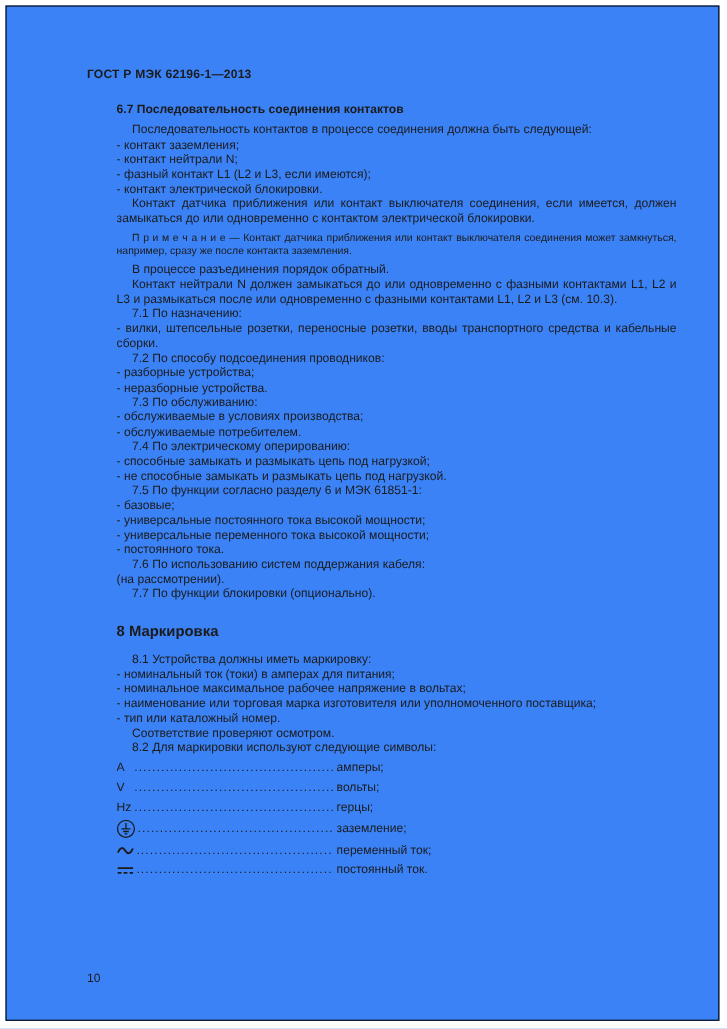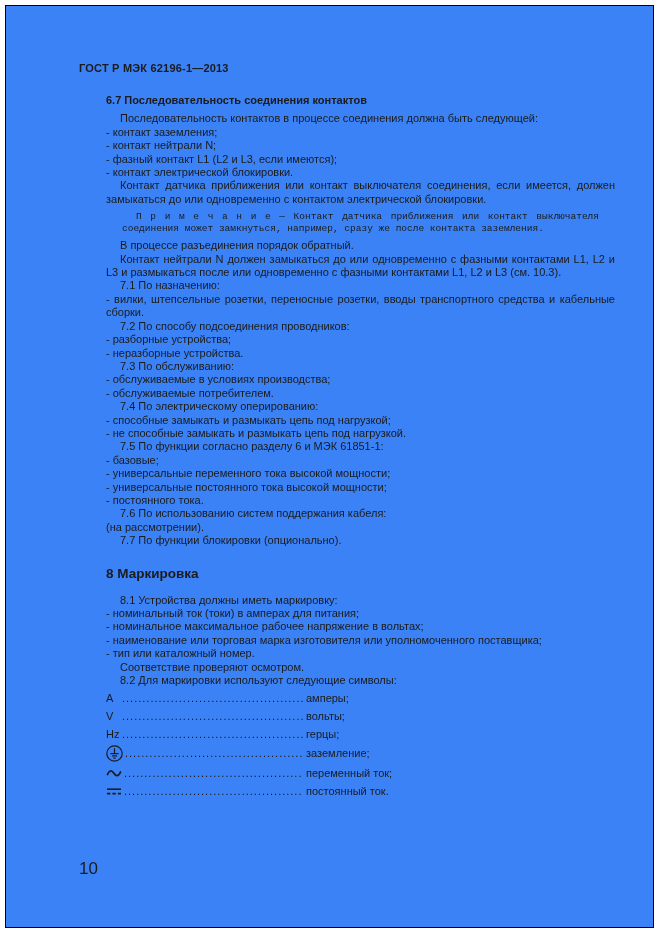--- a/index.html
+++ b/index.html
@@ -20,30 +20,30 @@
     width:509px;
     margin-left:27px;
     margin-top:20px;
     font-size:11px;
     line-height:13.4px;
   }
   .h2{font-weight:bold;margin:0 0 5px 0;}
   .h1{font-size:13.5px;font-weight:bold;margin:18px 0 12px 0;line-height:16px;}
   .para{text-indent:14px;text-align:justify;}
   .item{text-align:justify;}
-  .note{font-size:9.5px;line-height:11.5px;margin:5px 16px;text-indent:14px;text-align:justify;font-family:Liberation Mono, monospace;}
+  .note{font-size:9.5px;line-height:11.5px;margin:5px 0;text-indent:14px;text-align:justify;}
   .symrow{display:flex;align-items:center;margin:4px 0;min-height:14px;}
   .symwrap{display:flex;align-items:center;width:197px;overflow:hidden;}
   .sym{flex:0 0 auto;min-width:14px;padding-right:2px;}
   .sym svg{display:block;}
   .dots{flex:1 1 auto;overflow:hidden;white-space:nowrap;letter-spacing:1px;color:#1b1b1b;}
   .lbl{flex:0 0 auto;padding-left:3px;}
   .page-number{
-    position:absolute;left:73px;top:853px;
-    font-size:17px;
+    position:absolute;left:73px;top:878px;
+    font-size:11px;
     text-align:right;
   }
 </style>
 </head>
 <body>
 
 <div class="page">
   <div class="doc-header">ГОСТ Р МЭК 62196-1—2013</div>
   <div class="doc-body">
       <div class="h2">6.7 Последовательность соединения контактов</div>
@@ -62,22 +62,22 @@
       <div class="item">- разборные устройства;</div>
       <div class="item">- неразборные устройства.</div>
       <div class="para">7.3 По обслуживанию:</div>
       <div class="item">- обслуживаемые в условиях производства;</div>
       <div class="item">- обслуживаемые потребителем.</div>
       <div class="para">7.4 По электрическому оперированию:</div>
       <div class="item">- способные замыкать и размыкать цепь под нагрузкой;</div>
       <div class="item">- не способные замыкать и размыкать цепь под нагрузкой.</div>
       <div class="para">7.5 По функции согласно разделу 6 и МЭК 61851-1:</div>
       <div class="item">- базовые;</div>
+      <div class="item">- универсальные постоянного тока высокой мощности;</div>
       <div class="item">- универсальные переменного тока высокой мощности;</div>
-      <div class="item">- универсальные постоянного тока высокой мощности;</div>
       <div class="item">- постоянного тока.</div>
       <div class="para">7.6 По использованию систем поддержания кабеля:</div>
       <div class="item">(на рассмотрении).</div>
       <div class="para">7.7 По функции блокировки (опционально).</div>
       <div class="h1">8 Маркировка</div>
       <div class="para">8.1 Устройства должны иметь маркировку:</div>
       <div class="item">- номинальный ток (токи) в амперах для питания;</div>
       <div class="item">- номинальное максимальное рабочее напряжение в вольтах;</div>
       <div class="item">- наименование или торговая марка изготовителя или уполномоченного поставщика;</div>
       <div class="item">- тип или каталожный номер.</div>

